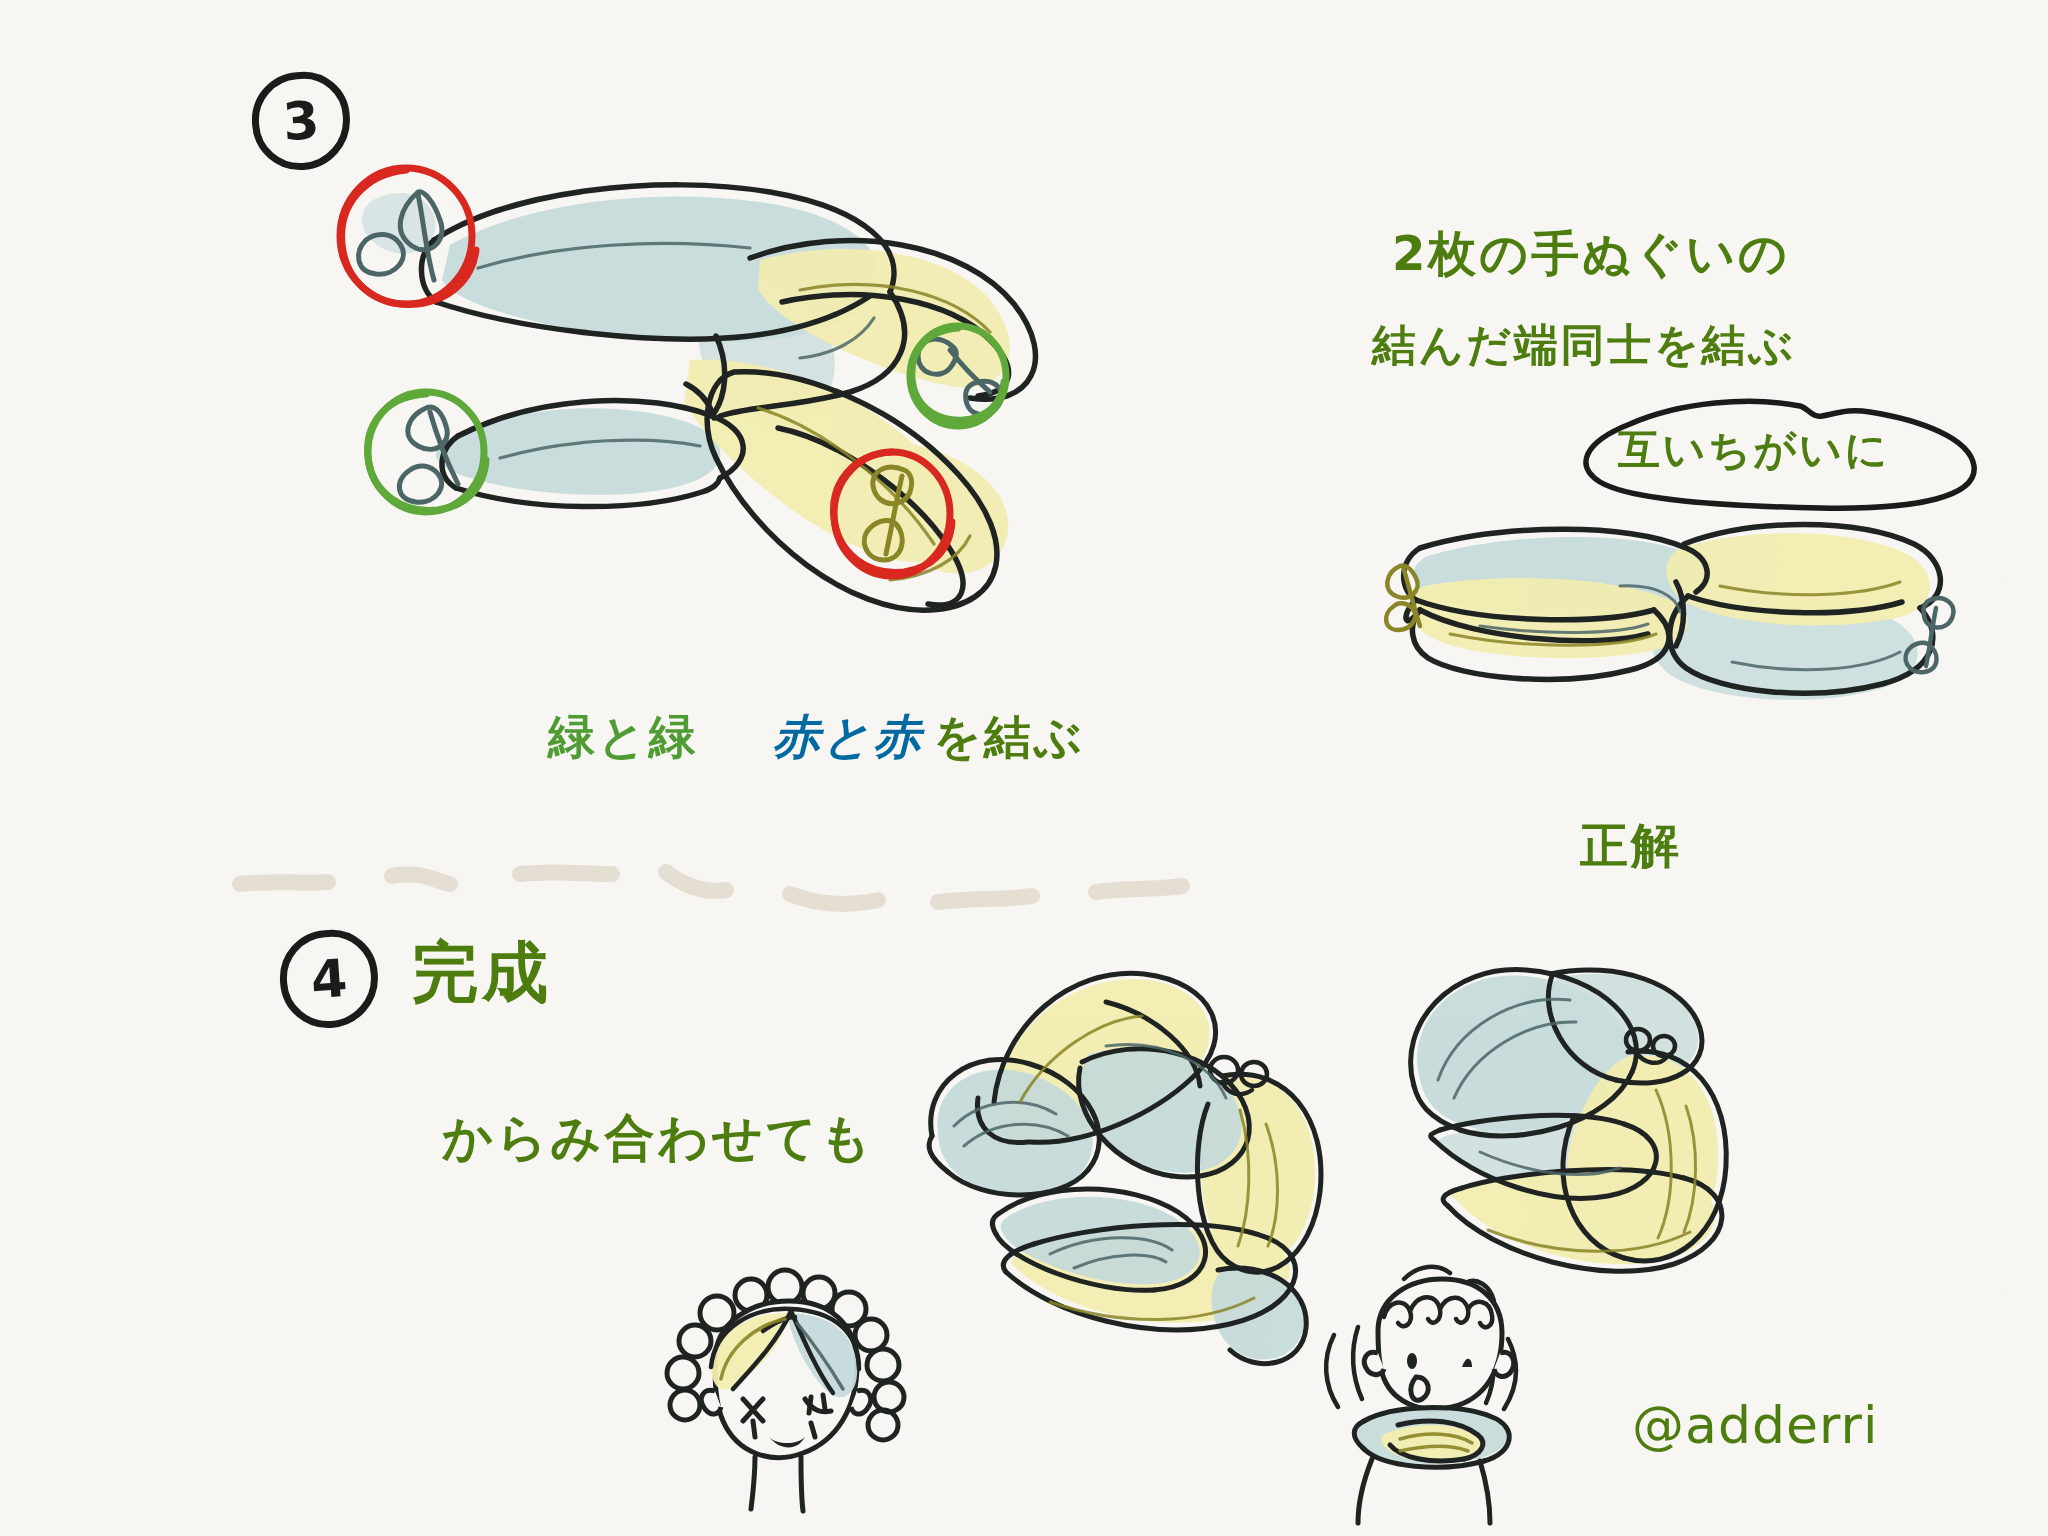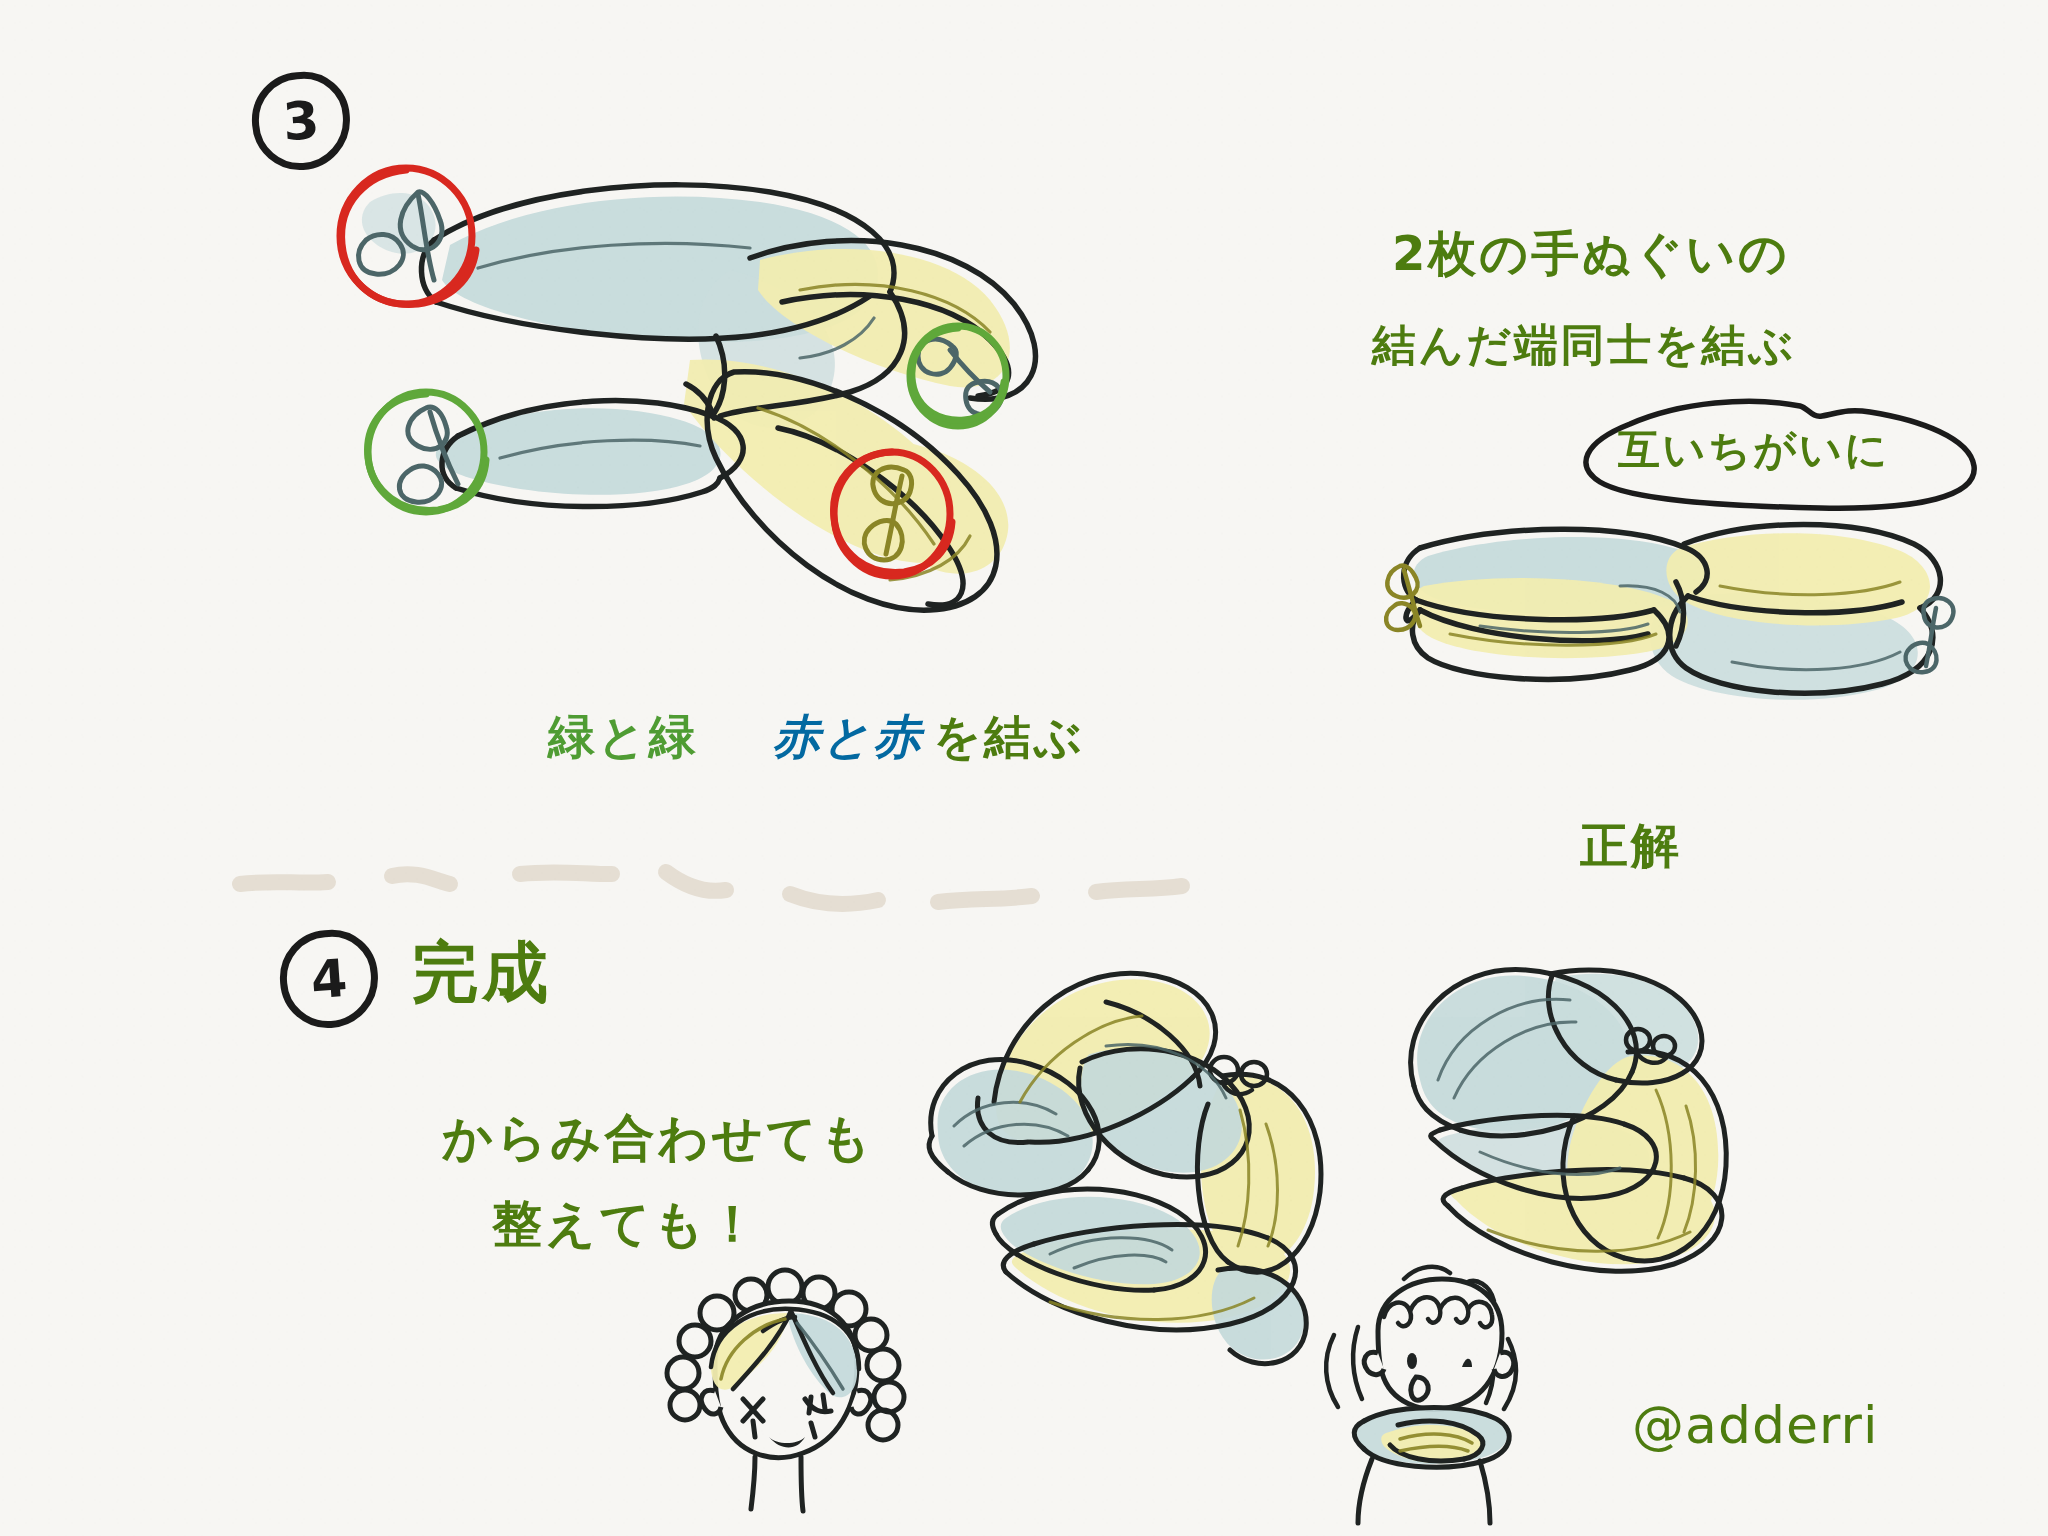--- a/index.html
+++ b/index.html
@@ -236,21 +236,20 @@
       <path d="M718 62 C752 58, 782 60, 812 56"></path>
       <path d="M876 52 C906 48, 934 50, 962 46"></path>
     </g>
   </svg>
 
   <div class="abs" style="left:280px;top:930px;">
     <div class="num-circle">4</div>
   </div>
   <div class="abs hand" style="left:412px;top:938px;font-size:66px;font-weight:bold;">完成</div>
   <div class="abs hand" style="left:442px;top:1088px;font-size:50px;font-weight:bold;margin-top:24px;">からみ合わせても</div>
-  <div class="abs hand" style="left:492px;top:1198px;font-size:50px;font-weight:bold;">整えても！</div>
 
   <svg class="abs" style="left:910px;top:950px;" width="440" height="420" viewBox="0 0 440 420">
 
     <g fill="#f2edb0" opacity=".95">
       <path d="M88 140 C100 72, 168 22, 238 30 C300 38, 320 90, 276 128
                C230 168, 160 196, 118 192 C88 188, 82 166, 88 140 Z"></path>
       <path d="M316 128 C374 118, 412 168, 404 240 C398 300, 356 330, 322 306
                C288 282, 284 200, 300 156 C306 140, 310 130, 316 128 Z"></path>
       <path d="M106 318 C150 358, 240 384, 316 368 C382 354, 400 310, 356 292
                C300 270, 188 280, 132 296 C104 304, 96 310, 106 318 Z"></path>

